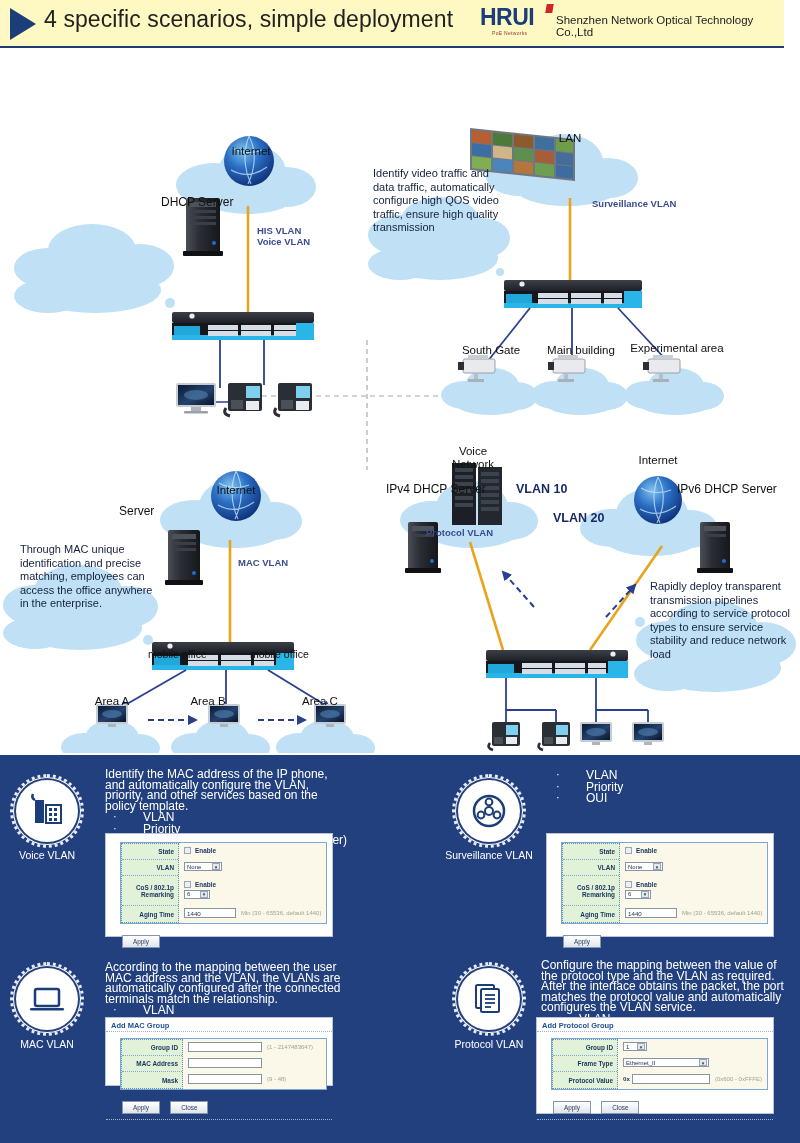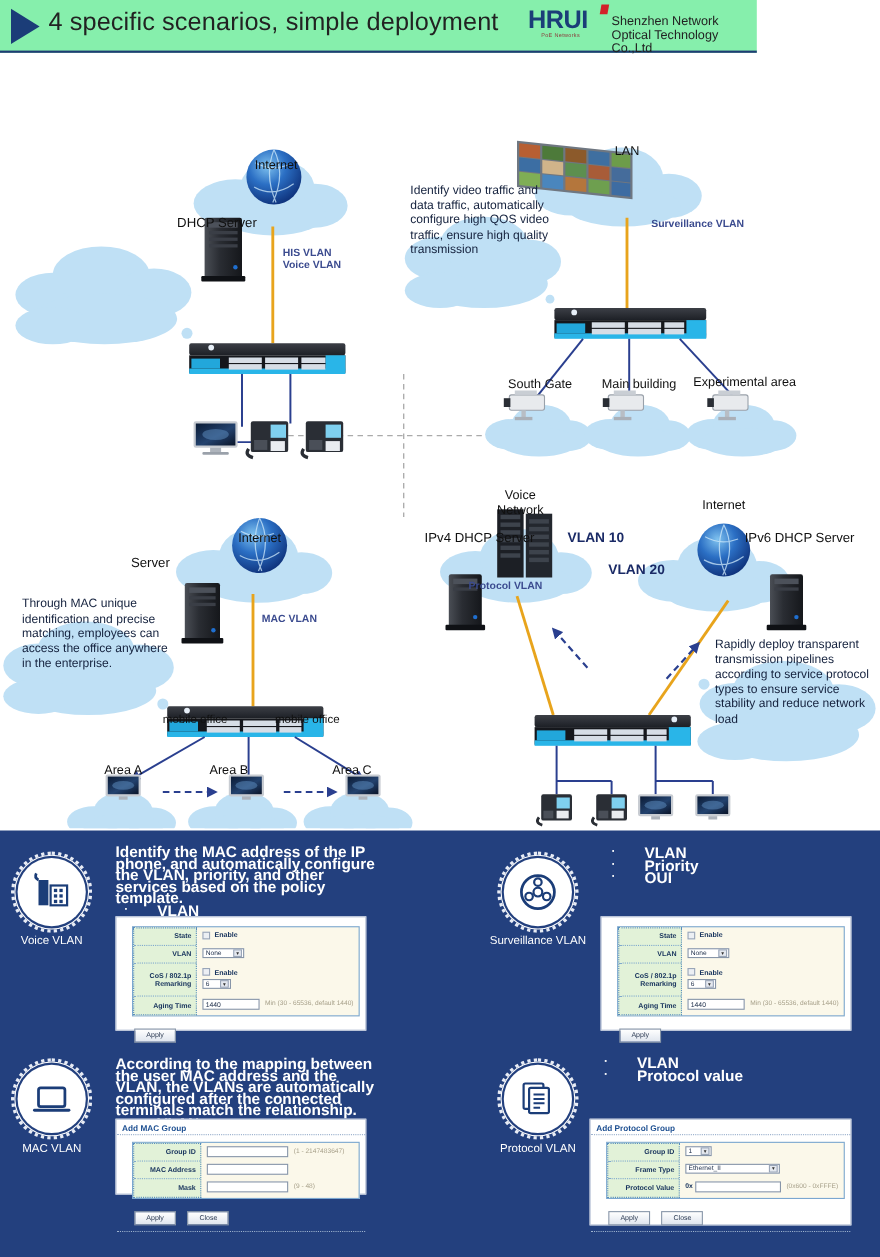--- a/index.html
+++ b/index.html
@@ -7,22 +7,22 @@
   body {
     width:800px; height:1143px;
     font-family:"Liberation Sans", sans-serif;
     background:#ffffff;
     overflow:hidden;
     position:relative;
   }
 
   
   #header {
-    position:absolute; left:0; top:0; width:688px; height:48px;
-    background:#86efac;
+    position:absolute; left:0; top:0; width:784px; height:48px;
+    background:#fef9c3;
     border-bottom:2px solid #1f3b73;
   }
   .hdr-arrow {
     position:absolute; left:10px; top:8px;
     width:0;height:0;
     border-top:16px solid transparent;
     border-bottom:16px solid transparent;
     border-left:26px solid #1b3d78;
   }
   #header-title {
@@ -78,21 +78,21 @@
   }
   .circ-dots {
     position:absolute; left:-6px; top:-6px; width:74px; height:74px;
     border-radius:50%;
     border:3px dotted #e8ecf5;
   }
   .circ-label {
     position:absolute; color:#ffffff; font-size:10.5px; text-align:center; width:110px;
   }
   .desc {
-    position:absolute; color:#ffffff; font-size:14px; line-height:10.6px; width:245px;font-weight:bold;
+    position:absolute; color:#ffffff; font-size:12px; line-height:10.6px; width:245px;
   }
   .desc ul { margin:1px 0 0 0; padding:0; list-style:none; }
   .desc li { padding-left:38px; position:relative; line-height:11.5px; }
   .desc li:before { content:"\00B7"; position:absolute; left:8px; top:-1px; font-size:11px; }
 
   
   .form-shot {
     position:absolute; background:#ffffff;
     border:1px solid #b9c4d8;
   }
@@ -797,20 +797,21 @@
         <g stroke="#1b3d78" stroke-width="1.8">
           <line x1="27" y1="27" x2="37" y2="27"></line>
           <line x1="27" y1="31" x2="37" y2="31"></line>
           <line x1="27" y1="35" x2="37" y2="35"></line>
           <line x1="27" y1="39" x2="33" y2="39"></line>
         </g>
       </svg>
     </div>
     <div class="circ-label" style="left:34px;top:88px;">Protocol VLAN</div>
     <div class="desc" style="left:141px;top:10px;width:252px;">
+      <div>Configure the mapping between the value of the protocol type and the VLAN as required. After the interface obtains the packet, the port matches the protocol value and automatically configures the VLAN service.</div>
       <ul>
         <li>VLAN</li>
         <li>Protocol value</li>
       </ul>
     </div>
 
     <div class="form-shot" style="left:136px;top:67px;width:238px;height:97px;">
       <div class="fs-title">Add Protocol Group</div>
       <div class="fs-body" style="margin:6px 5px 3px 14px;">
         <div class="fs-labcol" style="width:66px;flex:0 0 66px;">

